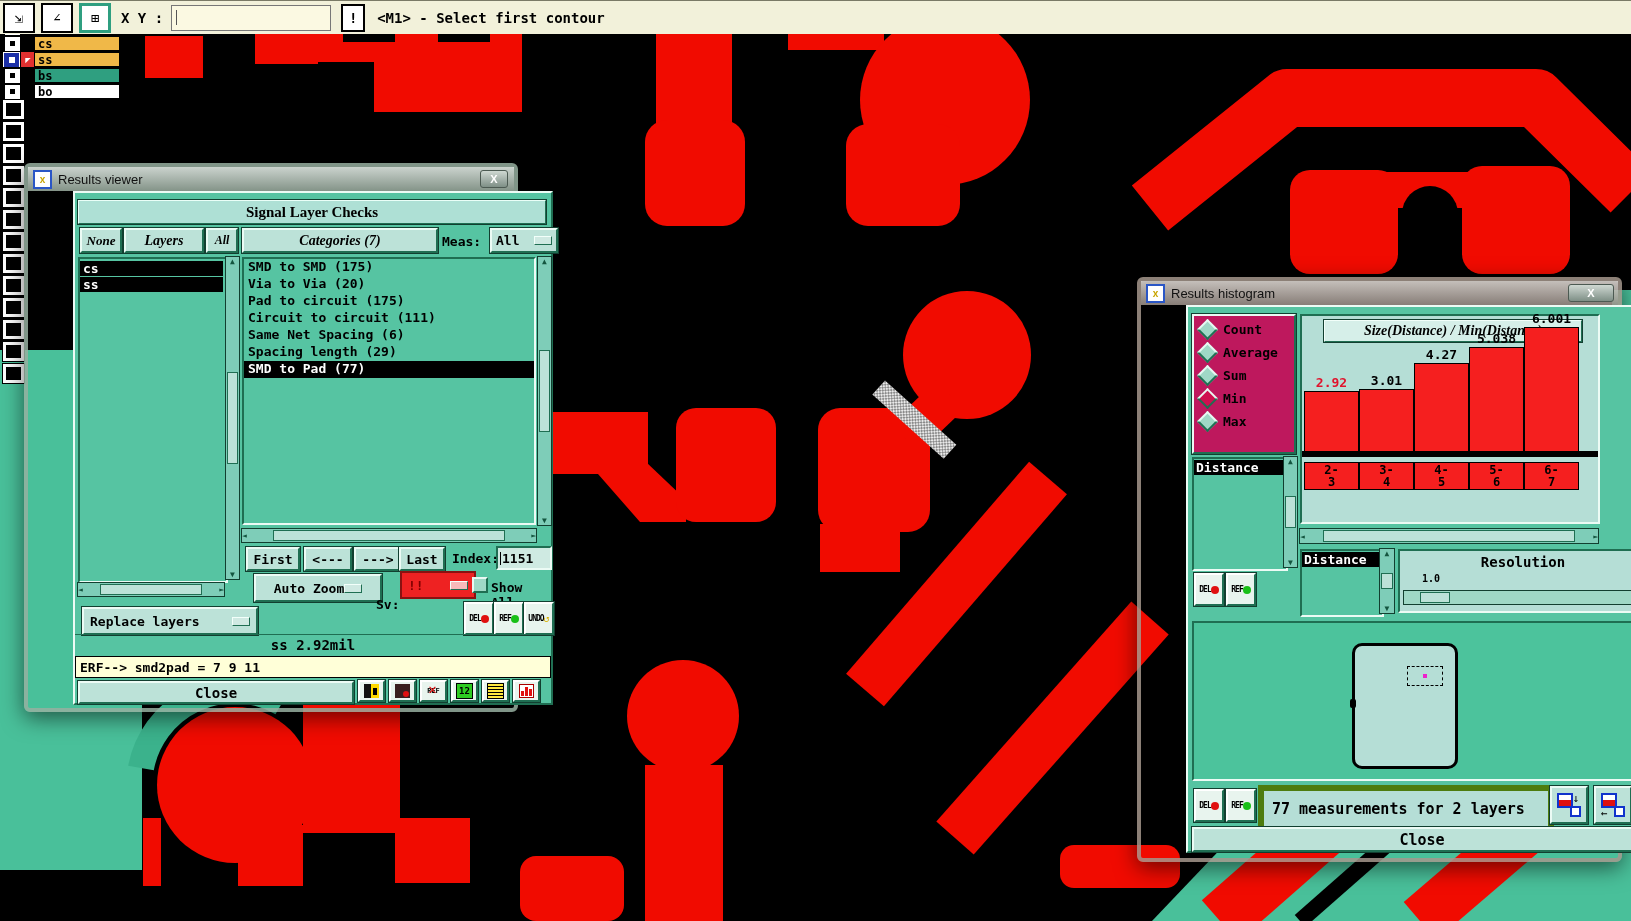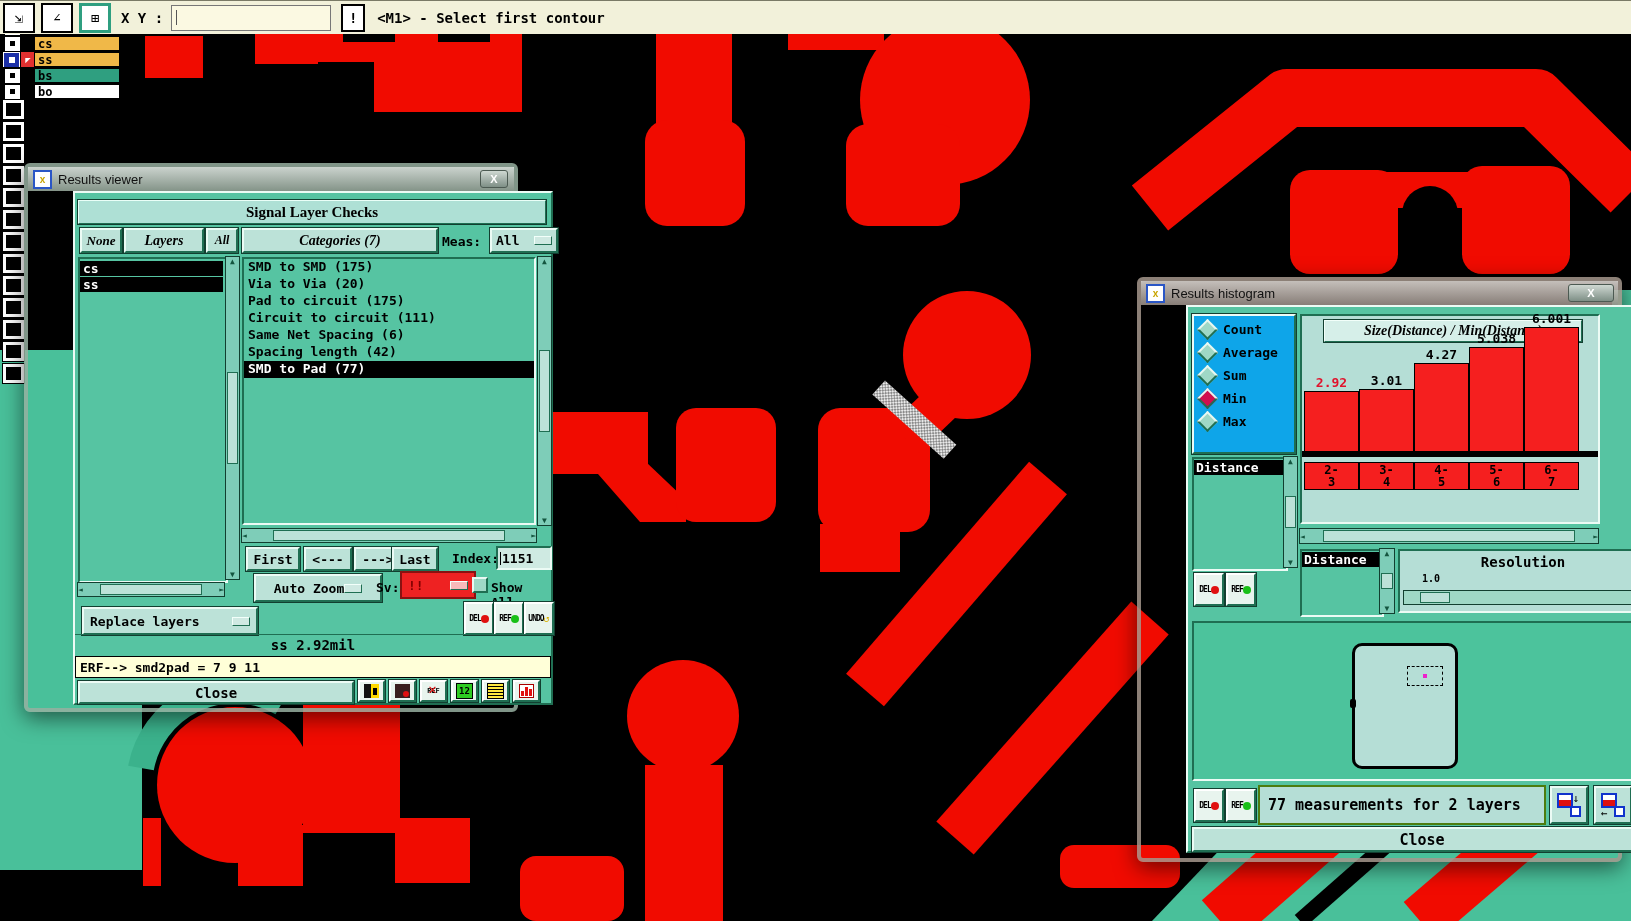--- a/index.html
+++ b/index.html
@@ -250,21 +250,21 @@
           <span class="thumb" style="width:100px;height:9px;"></span>
           <span>►</span>
       </div>
 
       <div class="abs sunken listbg" style="left:167px;top:64px;width:294px;height:268px;padding-top:0;box-sizing:border-box;">
         <div class="mono" style="padding-left:4px;height:17px;">SMD to SMD (175)</div>
         <div class="mono" style="padding-left:4px;height:17px;">Via to Via (20)</div>
         <div class="mono" style="padding-left:4px;height:17px;">Pad to circuit (175)</div>
         <div class="mono" style="padding-left:4px;height:17px;">Circuit to circuit (111)</div>
         <div class="mono" style="padding-left:4px;height:17px;">Same Net Spacing (6)</div>
-        <div class="mono" style="padding-left:4px;height:17px;">Spacing length (42)</div>
+        <div class="mono" style="padding-left:4px;height:17px;">Spacing length (29)</div>
         <div class="mono selrow" style="padding-left:4px;height:17px;color:#fff;">SMD to Pad (77)</div>
       </div>
       <div class="vscroll abs" style="left:463px;top:64px;width:13px;height:268px;">
         <span>▲</span>
           <span class="thumb" style="width:9px;height:80px;"></span>
           <span>▼</span>
       </div>
       <div class="hscroll abs" style="left:167px;top:336px;width:294px;height:13px;">
         <span>◄</span>
           <span class="thumb" style="width:230px;height:9px;"></span>
@@ -273,34 +273,34 @@
 
       <div class="abs cc raised face" style="left:171px;top:354px;width:50px;height:20px;">
           <span class="mono">First</span>
         </div>
       <div class="abs cc raised face" style="left:229px;top:354px;width:44px;height:20px;">
           <span class="mono">&lt;---</span>
         </div>
       <div class="abs cc raised face" style="left:279px;top:354px;width:44px;height:20px;">
           <span class="mono">---&gt;</span>
         </div>
-      <div class="abs cc raised face" style="left:317px;top:354px;width:42px;height:20px;">
+      <div class="abs cc raised face" style="left:324px;top:354px;width:42px;height:20px;">
           <span class="mono">Last</span>
         </div>
       <span class="abs mono" style="left:377px;top:358px;">Index:</span>
       <div class="abs sunken" style="left:421px;top:353px;width:52px;height:20px;background:#cfeae2;display:flex;align-items:center;">
         <span style="width:1px;height:13px;background:#000;margin:0 1px 0 2px;"></span>
         <span class="mono">1151</span>
       </div>
 
       <div class="abs cc raised face" style="left:179px;top:381px;width:114px;height:24px;justify-content:center;padding:0 5px;">
         <span class="mono">Auto Zoom</span>
           <span class="dash"></span>
       </div>
-      <span class="abs mono" style="left:301px;top:387px;">Sv:</span>
+      <span class="abs mono" style="left:301px;top:404px;">Sv:</span>
       <div class="abs cc" style="left:327px;top:380px;width:60px;height:24px;background:#ee2222;box-shadow:0 0 0 2px #8a1111;justify-content:space-between;padding:0 6px;">
         <span class="mono" style="color:#7d0000;">!!</span>
           <span class="dash" style="background:#f7b9b9;"></span>
       </div>
       <span class="abs" style="left:397px;top:384px;width:12px;height:12px;background:#9fd8c6;border-top:2px solid #e8f8f2;border-left:2px solid #e8f8f2;border-bottom:2px solid #1f6e52;border-right:2px solid #1f6e52;"></span>
       <span class="abs mono" style="left:416px;top:387px;">Show All</span>
 
       <div class="abs cc raised face" style="left:7px;top:414px;width:160px;height:24px;justify-content:space-between;padding:0 6px;">
         <span class="mono">Replace layers</span>
           <span class="dash"></span>
@@ -359,21 +359,21 @@
   </div>
 
   <div class="window" style="left:1137px;top:277px;width:477px;height:577px;z-index:3;border-color:rgba(165,150,140,0.85);">
     <div class="titlebar" style="background:linear-gradient(#d8d2cde8,#9a8f88e0);">
       <span class="titleicon">x</span>
       <span>Results histogram</span>
       <span class="xbtn" style="width:44px;height:16px;margin-right:4px;">X</span>
     </div>
     <div class="body-teal" style="left:1px;top:24px;width:466px;height:544px;">
 
-      <div class="abs" style="left:4px;top:7px;width:104px;height:140px;background:#0ea5e9;box-shadow:0 0 0 1px #123f30;border-top:2px solid #ecfbf5;border-left:2px solid #ecfbf5;border-bottom:2px solid #1f6e52;border-right:2px solid #1f6e52;box-sizing:border-box;">
+      <div class="abs" style="left:4px;top:7px;width:104px;height:140px;background:#be185d;box-shadow:0 0 0 1px #123f30;border-top:2px solid #ecfbf5;border-left:2px solid #ecfbf5;border-bottom:2px solid #1f6e52;border-right:2px solid #1f6e52;box-sizing:border-box;">
         <div style="display:flex;align-items:center;gap:8px;padding:6px 0 0 6px;">
             <span class="diamond"></span>
             <span class="mono">Count</span>
           </div>
         <div style="display:flex;align-items:center;gap:8px;padding:8px 0 0 6px;">
             <span class="diamond"></span>
             <span class="mono">Average</span>
           </div>
         <div style="display:flex;align-items:center;gap:8px;padding:8px 0 0 6px;">
             <span class="diamond"></span>
@@ -490,21 +490,21 @@
       </div>
 
       <div class="abs minibtn" style="left:6px;top:482px;width:26px;height:29px;">
         <span class="t">DEL</span>
           <span class="dot" style="background:#e01010;"></span>
       </div>
       <div class="abs minibtn" style="left:38px;top:482px;width:26px;height:29px;">
         <span class="t">REF</span>
           <span class="dot" style="background:#18c018;"></span>
       </div>
-      <div class="abs" style="left:70px;top:478px;width:284px;height:36px;background:#b5ded6;border:2px solid #4d7c0f;display:flex;align-items:center;">
+      <div class="abs" style="left:70px;top:478px;width:284px;height:36px;background:#b5ded6;border:6px solid #4d7c0f;display:flex;align-items:center;">
         <span class="mono" style="font-size:15px;padding-left:8px;">77 measurements for 2 layers</span>
       </div>
       <div class="abs raised face cc" style="left:362px;top:479px;width:34px;height:34px;">
         <span style="position:relative;width:24px;height:24px;">
           <span style="position:absolute;left:0;top:0;width:12px;height:11px;border:2px solid #1133cc;background:#fff;display:flex;align-items:flex-end;">
               <span style="width:100%;height:6px;background:#e01010;"></span>
             </span>
           <span style="position:absolute;right:0;bottom:0;width:7px;height:7px;border:2px solid #1133cc;background:#fff;"></span>
           <span style="position:absolute;right:2px;top:-1px;font-size:11px;color:#000;">↓</span>
         </span>

